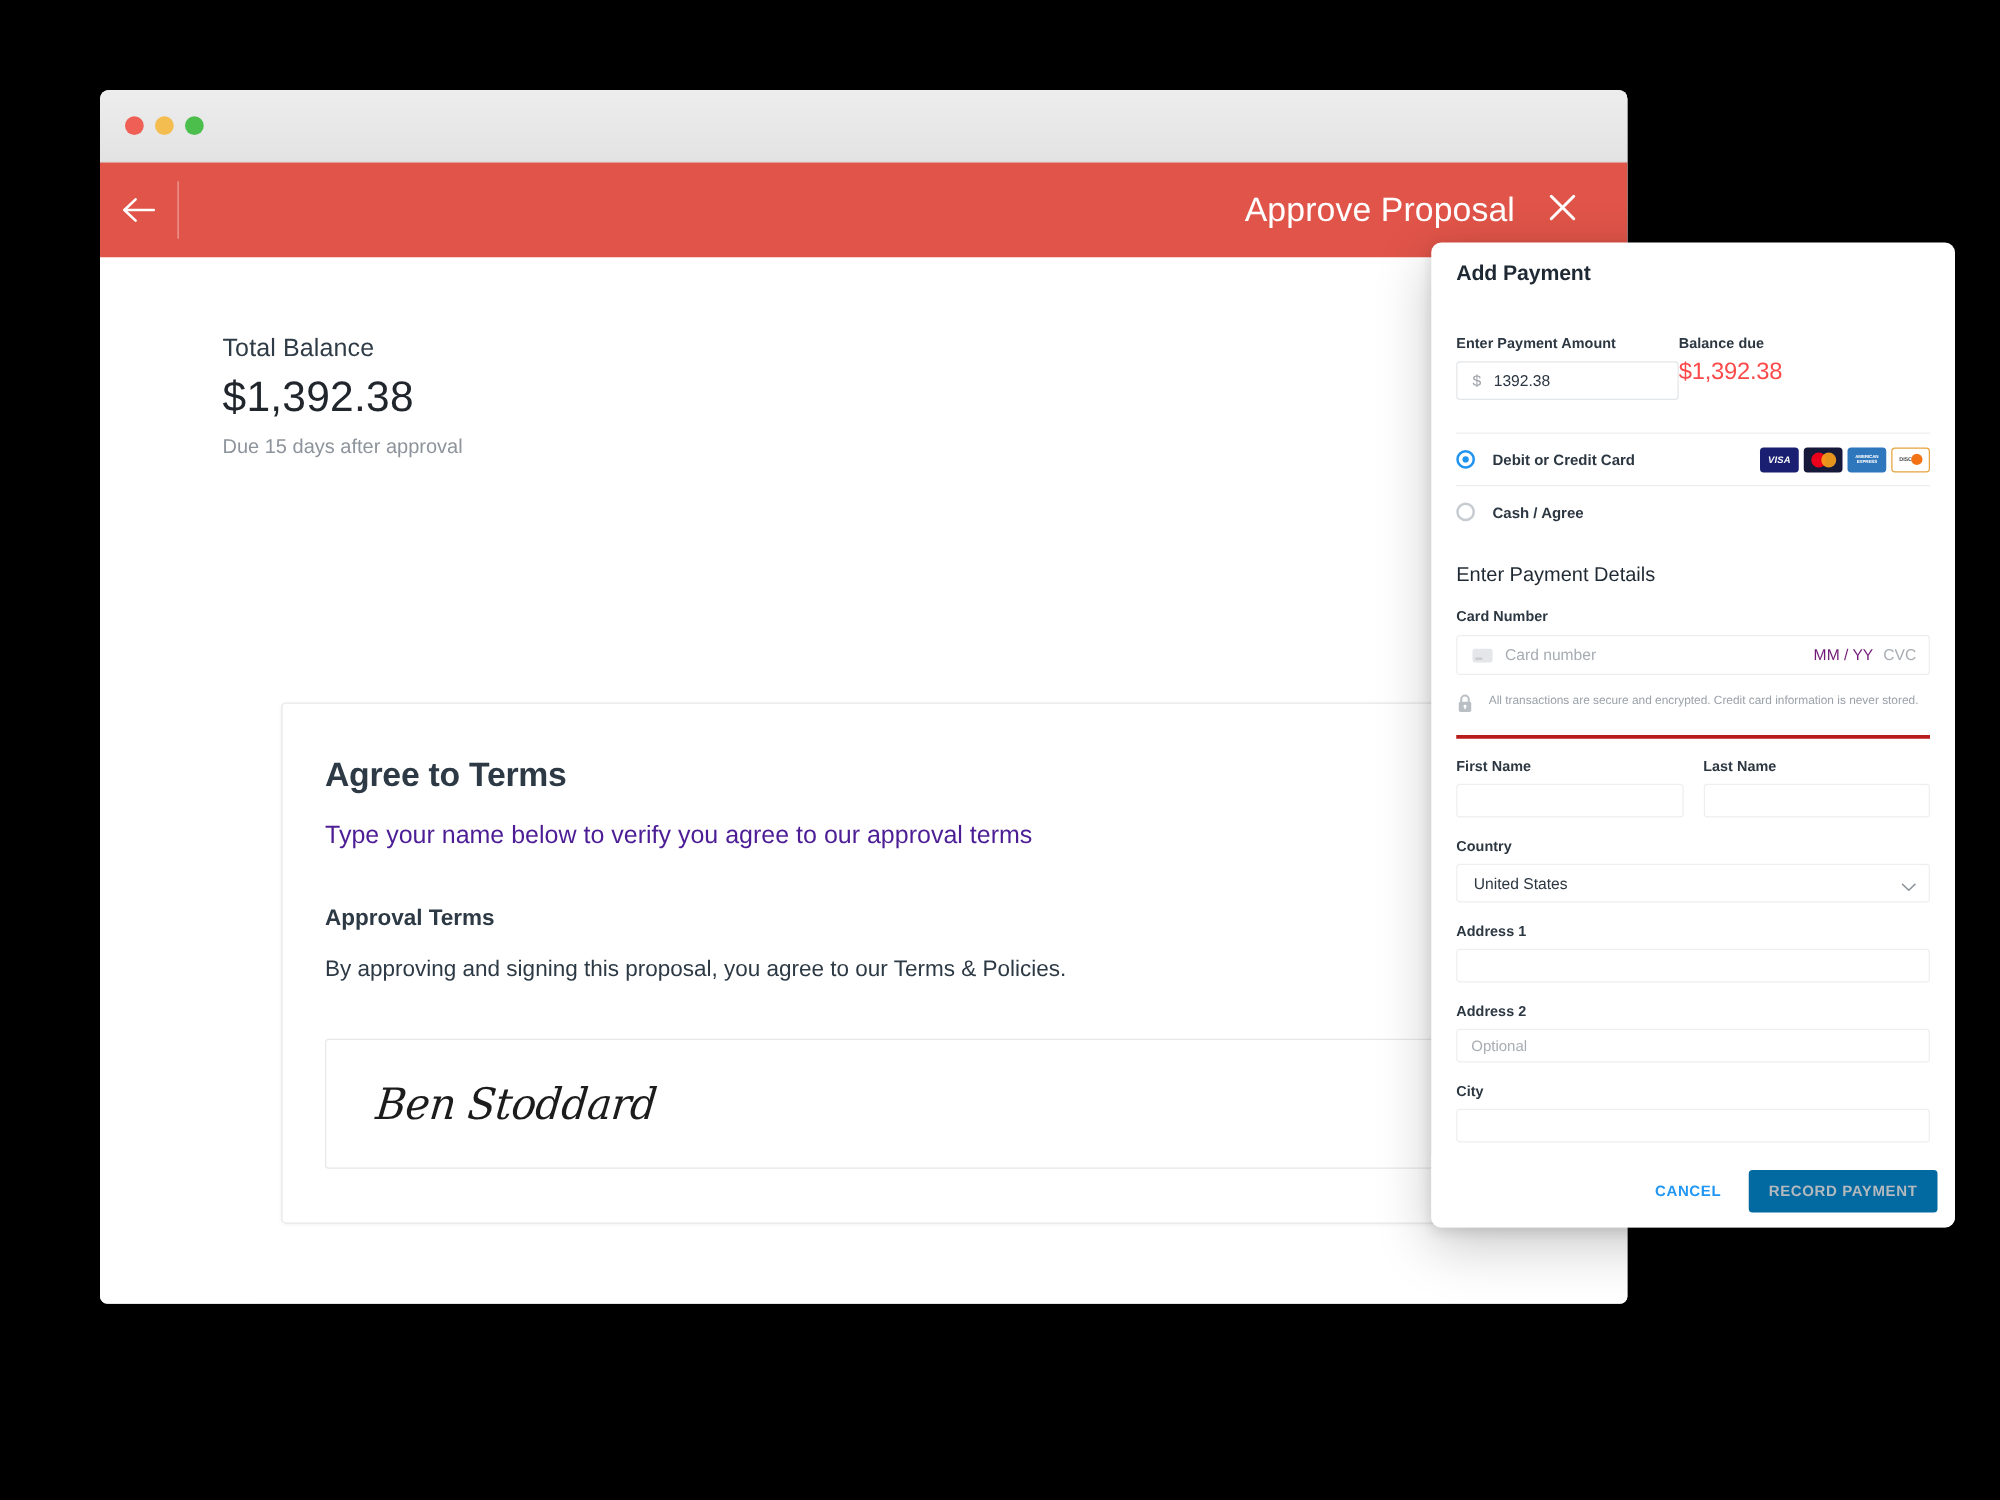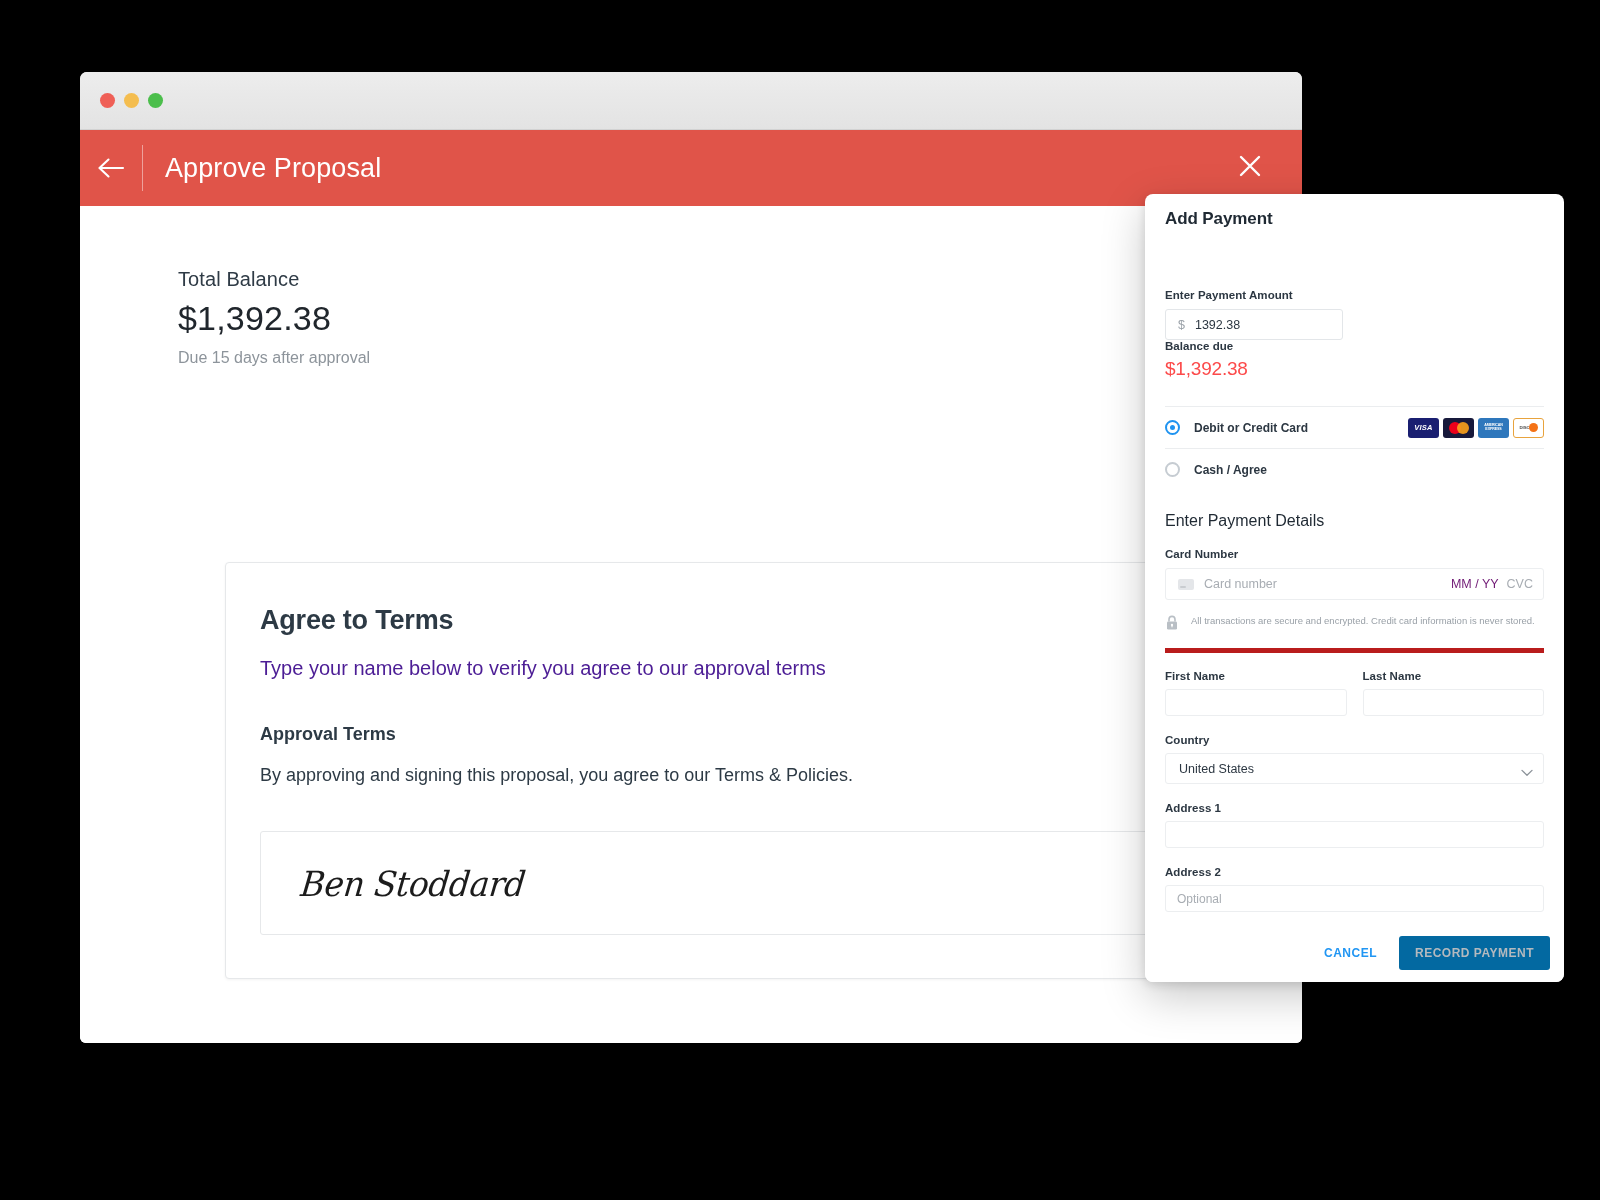--- a/index.html
+++ b/index.html
@@ -51,20 +51,21 @@
   .tl.yellow { background: #f4bd4f; }
   .tl.green  { background: #4bbe4b; }
 
   
   #app-header {
     position: relative;
     height: 76px;
     background: #e05449;
     display: flex;
     align-items: center;
+    text-align: right;
   }
   #back-button {
     width: 62px;
     height: 76px;
     display: flex;
     align-items: center;
     justify-content: center;
     cursor: pointer;
     flex: 0 0 auto;
   }
@@ -204,22 +205,21 @@
   }
 
   .field-label {
     font-size: 11.5px;
     font-weight: bold;
     color: #2c3742;
     letter-spacing: .05px;
   }
   .amount-row {
     display: flex;
-    margin-top: 60px;
-    flex-direction: column;
+    margin-top: 40px;
   }
   .amount-col { width: 178px; }
   .balance-col { flex: 1 1 auto; }
   #payment-amount-field {
     margin-top: 8px;
     height: 31px;
     border: 1px solid #e3e6e9;
     border-radius: 3px;
     display: flex;
     align-items: center;
@@ -343,21 +343,21 @@
     flex: 1 1 auto;
   }
   #card-expiry-placeholder { font-size: 12.5px; color: #701a75; margin-right: 8px; }
   #card-cvc-placeholder { font-size: 12.5px; color: #a8adb3; }
 
   #secure-note-row {
     display: flex;
     align-items: flex-start;
     margin-top: 14px;
     padding-bottom: 17px;
-    border-bottom: 5px solid #b91c1c;
+    border-bottom: 3px solid #b91c1c;
   }
   #lock-icon {
     width: 14px; height: 16px;
     flex: 0 0 auto;
     margin-top: 1px;
   }
   #secure-note-text {
     margin-left: 12px;
     font-size: 9.5px;
     color: #9aa1a8;

